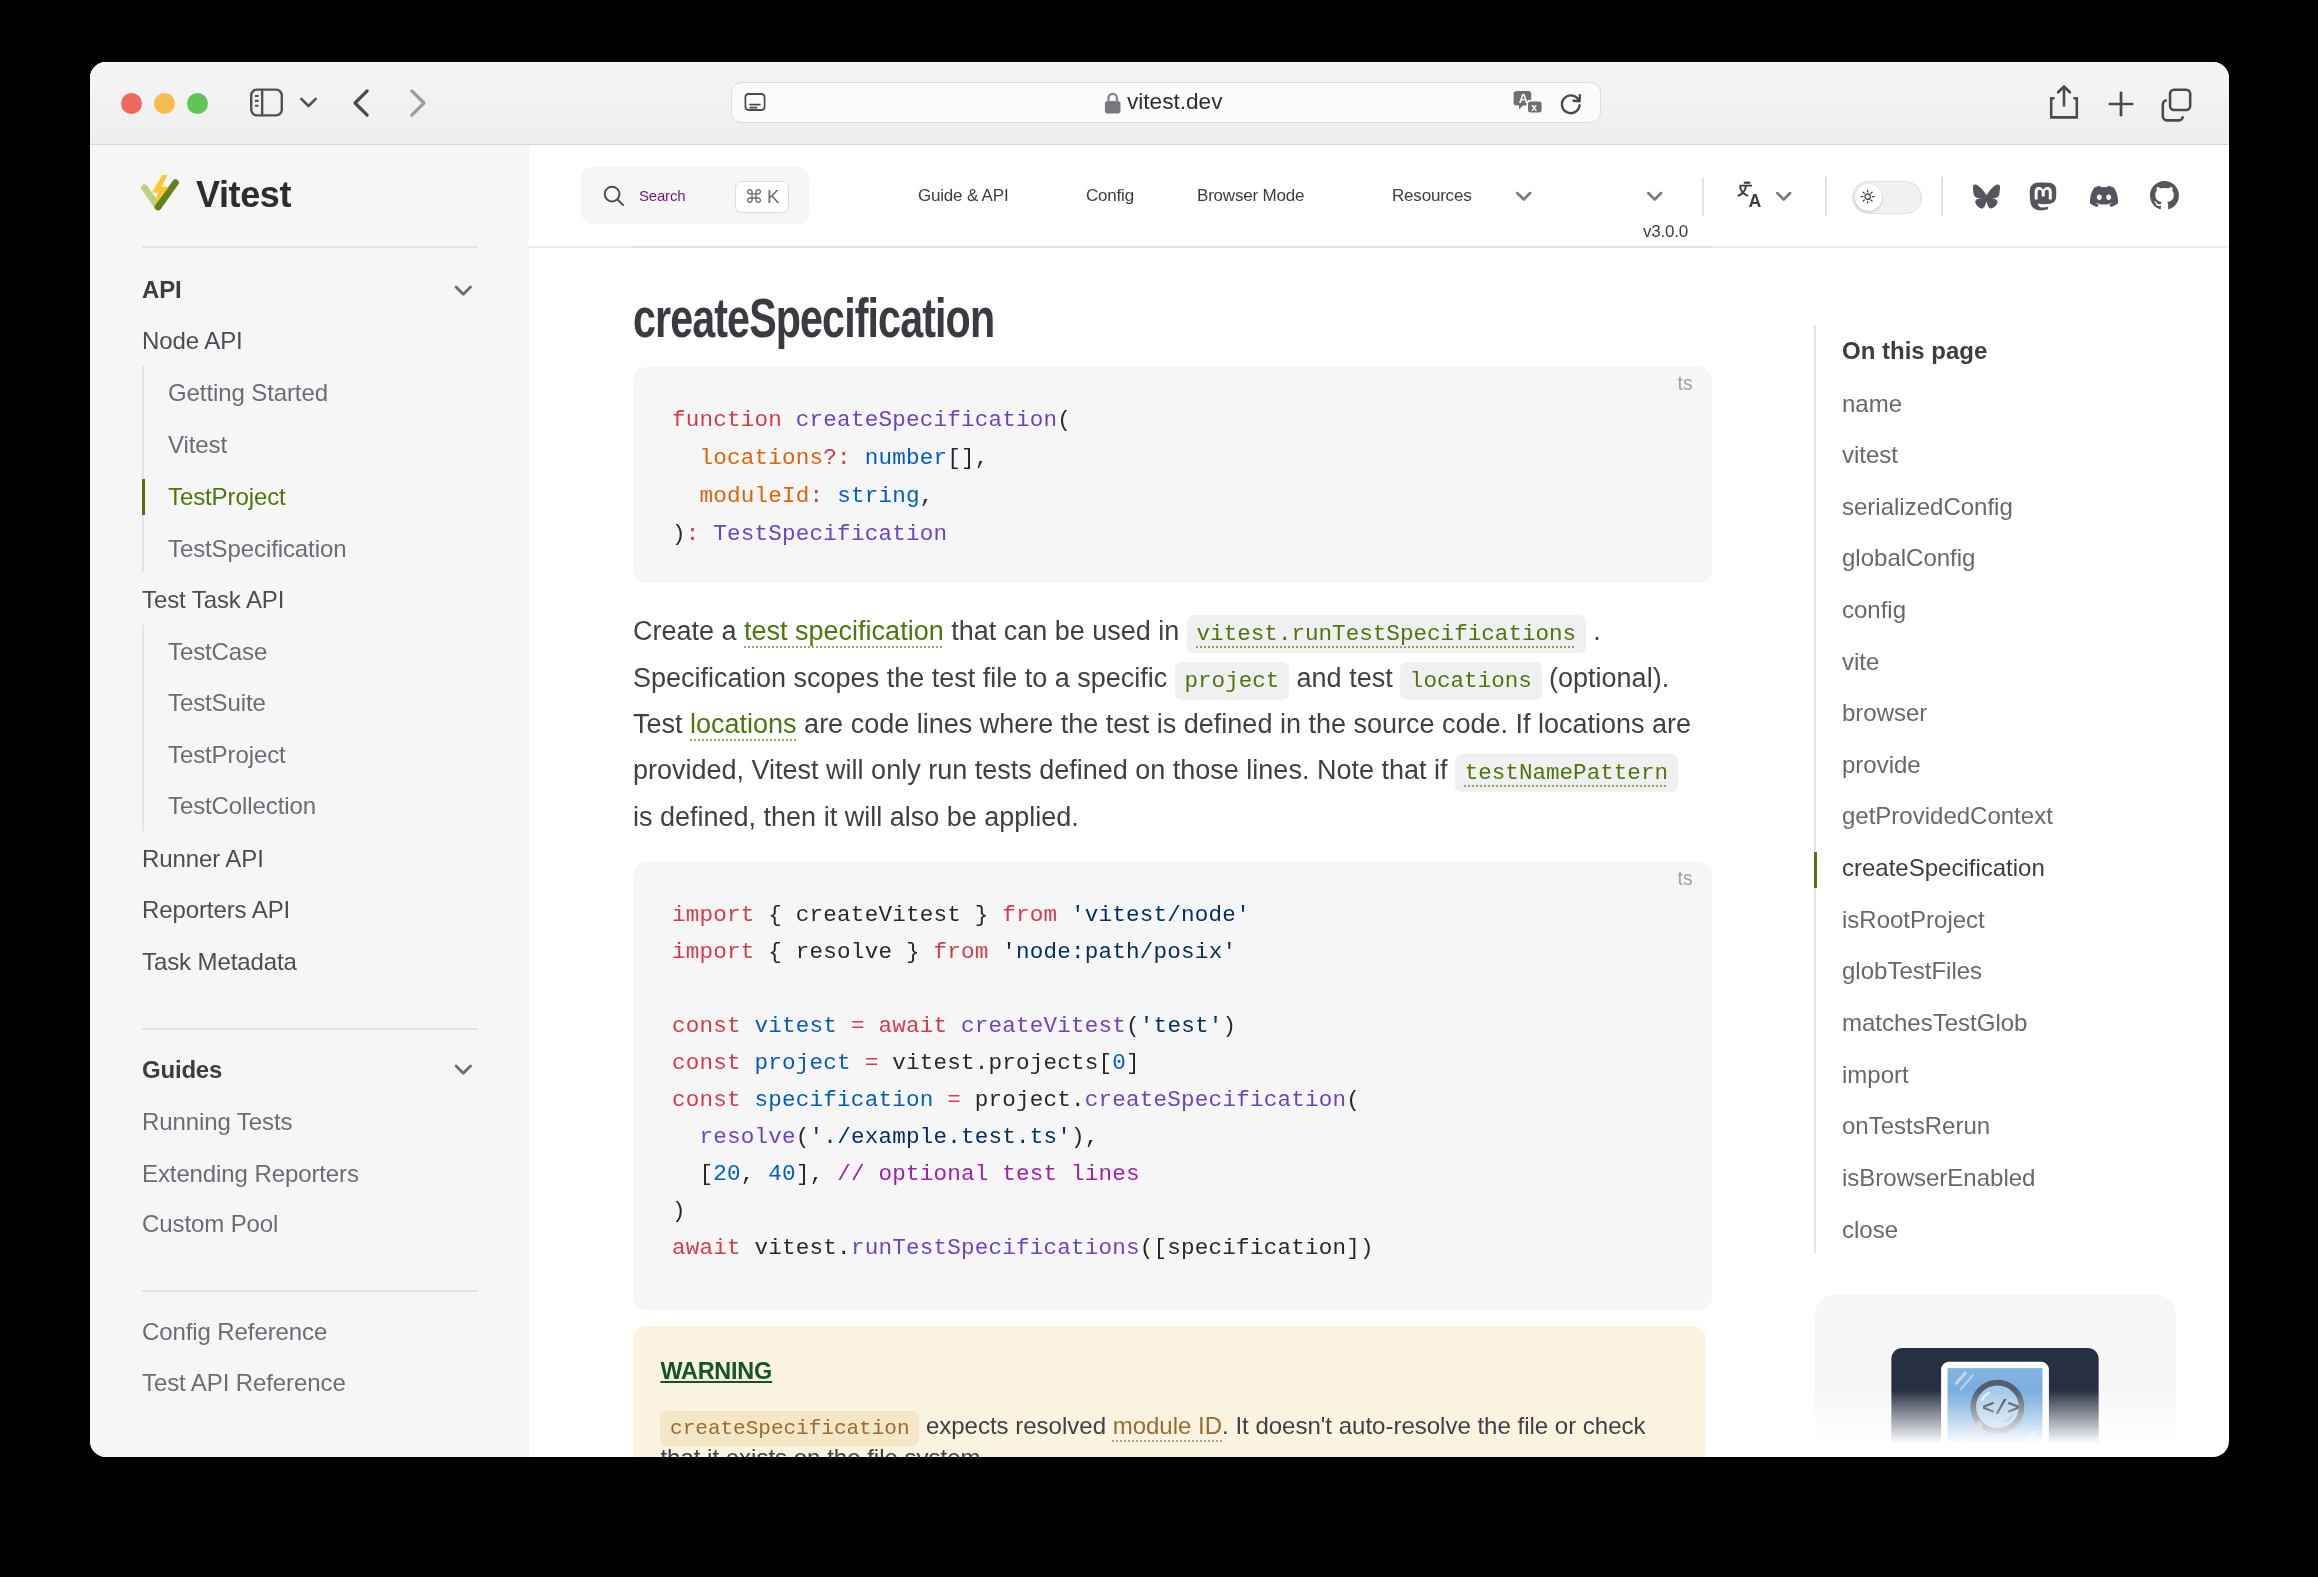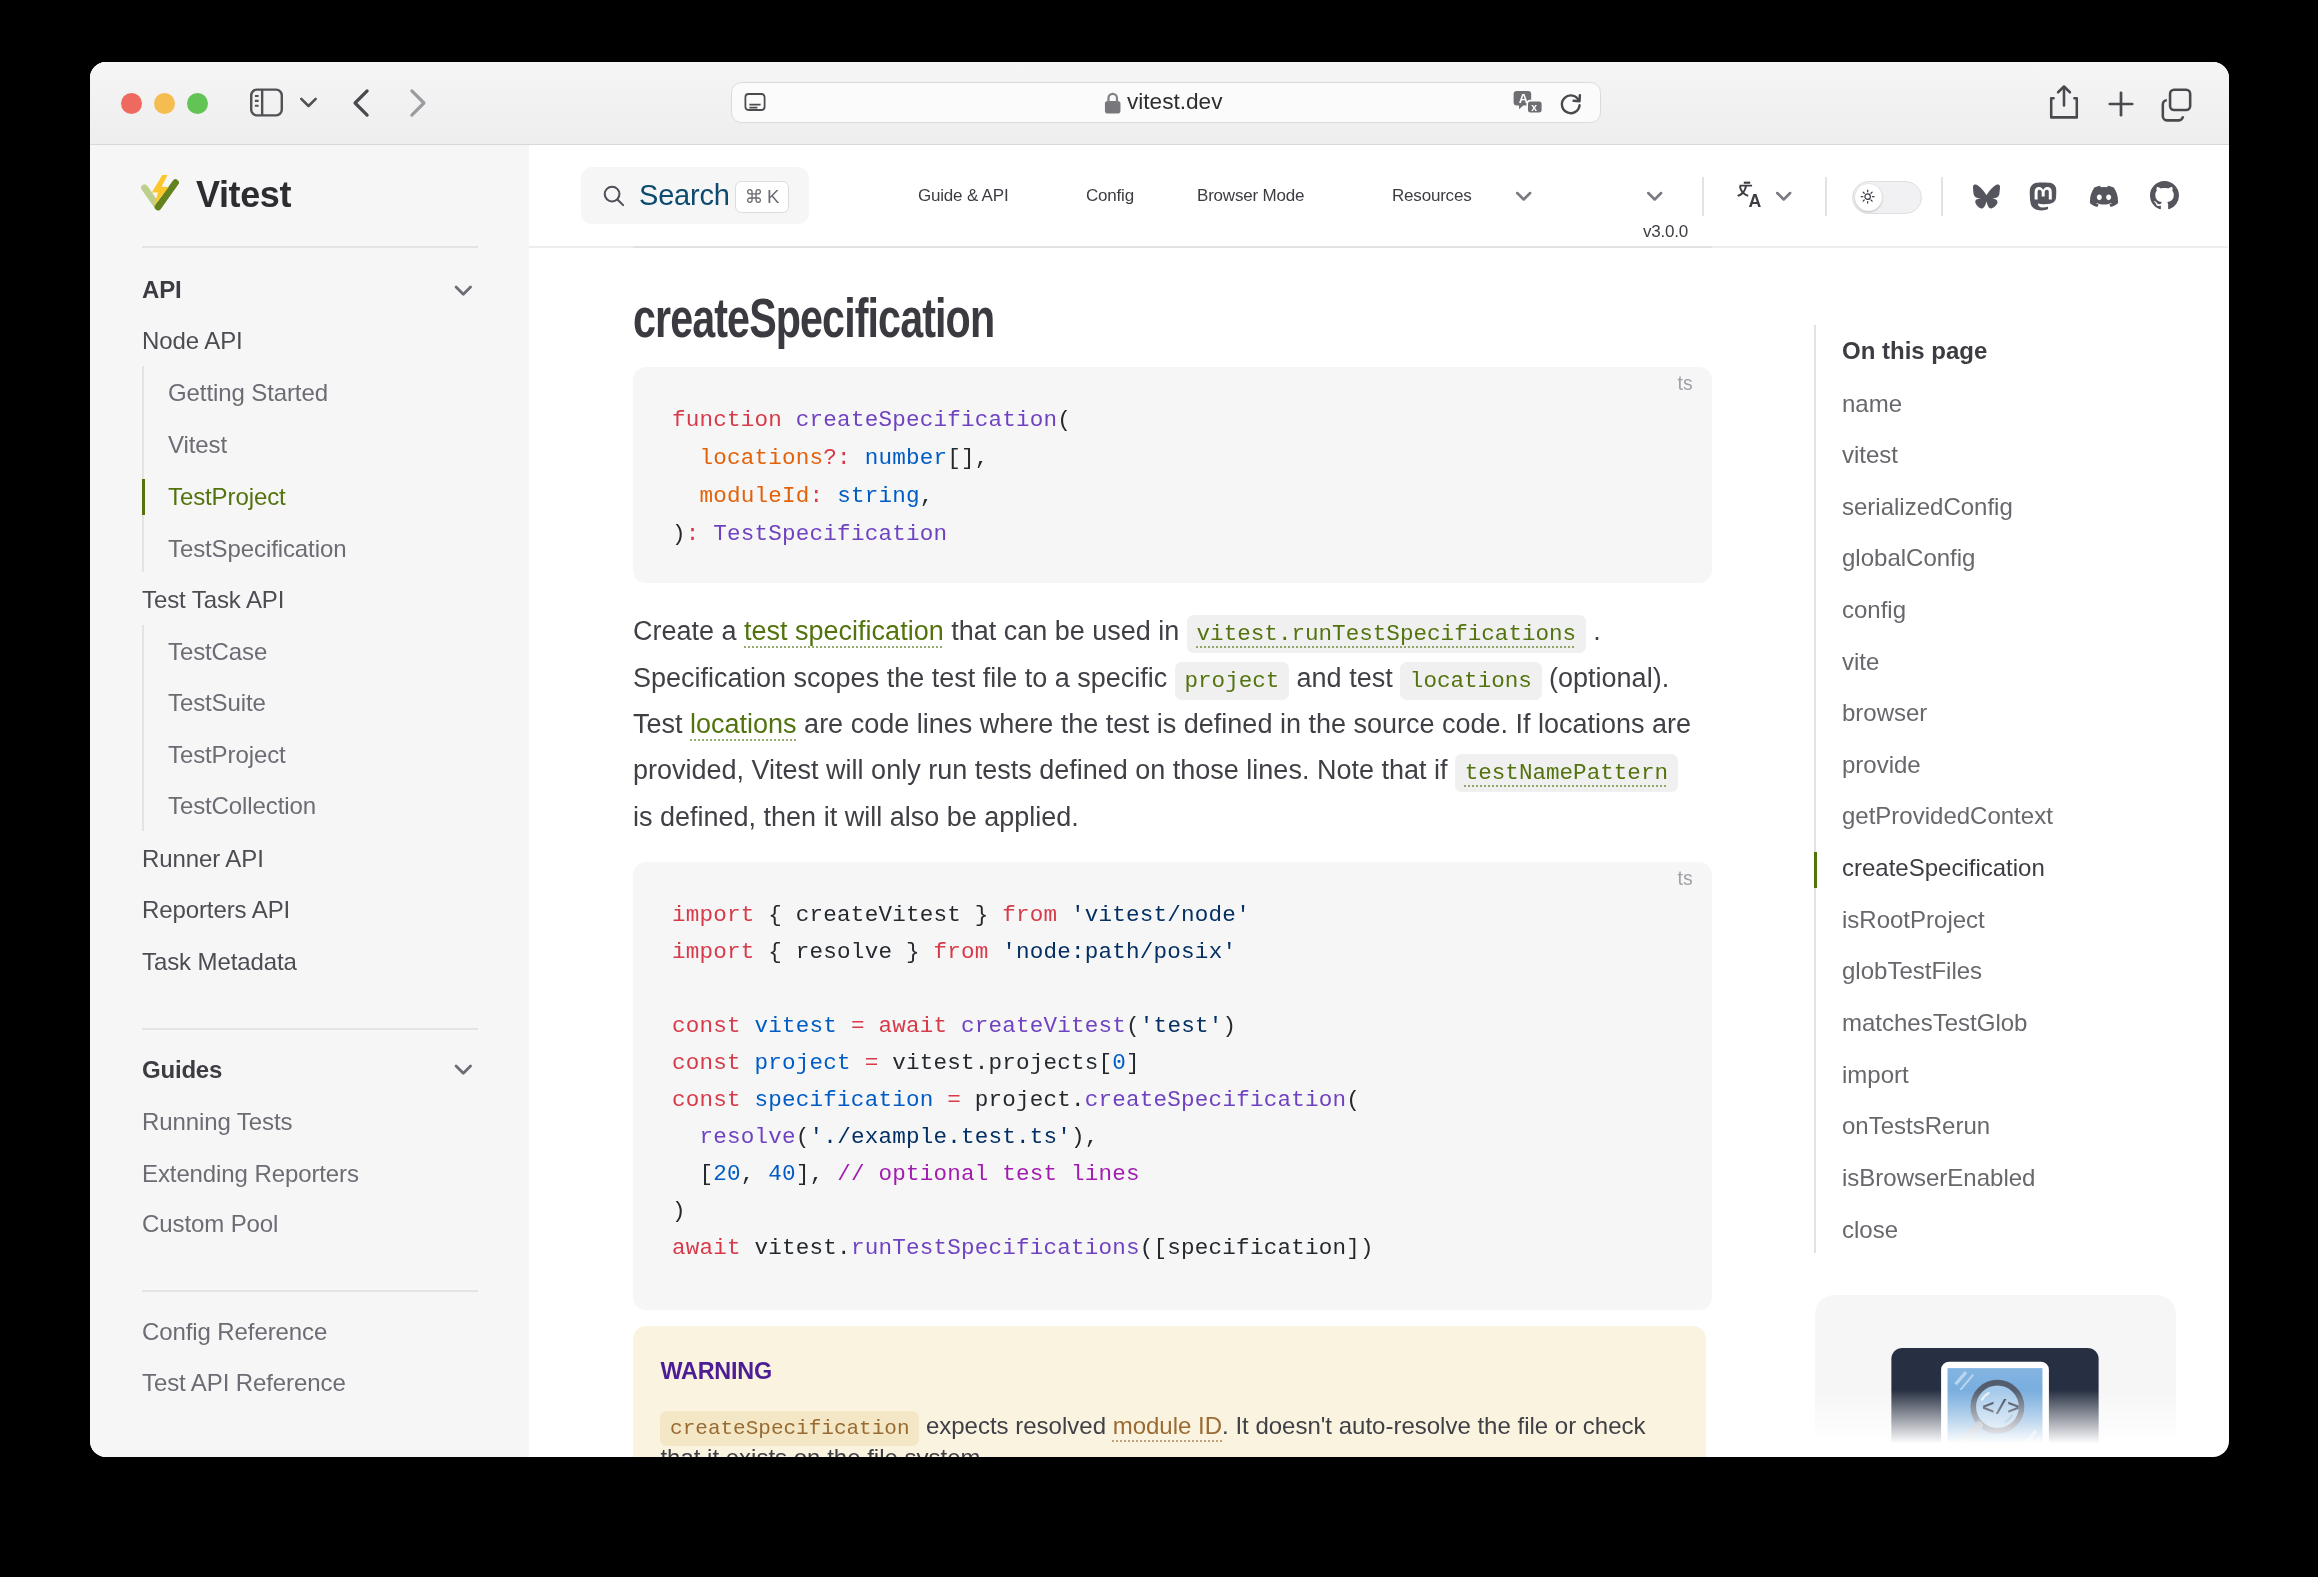--- a/index.html
+++ b/index.html
@@ -154,21 +154,21 @@
   </div>
 
   <div id="navbar"></div>
   <div id="navitems">
 
     <div class="abs" style="left:491px;top:105px;width:228px;height:57px;background:#f6f6f7;border-radius:11.3px;">
       <svg class="abs" style="left:21px;top:17px;" width="24" height="24" viewBox="0 0 15 15" fill="none" stroke="#50505a" stroke-width="1.3" stroke-linecap="round">
         <circle cx="6.3" cy="6.3" r="4.6"></circle>
         <line x1="9.8" y1="9.8" x2="13.2" y2="13.2"></line>
       </svg>
-      <div class="abs" style="left:58px;top:15.3px;height:27.4px;line-height:27.4px;font-size:29px;color:#0c4a6e;letter-spacing:-0.2px;">Search</div>
+      <div class="abs" style="left:58px;top:15.3px;height:27.4px;line-height:27.4px;font-size:15px;color:#701a75;letter-spacing:-0.2px;">Search</div>
       <div class="abs" style="left:154px;top:13.7px;width:52px;height:30px;border:1.6px solid #dcdcdf;background:#fff;border-radius:6.5px;text-align:center;line-height:29px;font-size:18.6px;color:#6b6b72;">⌘ K</div>
     </div>
 
     <div class="navlink" style="left:828px;">Guide &amp; API</div>
     <div class="navlink" style="left:996px;">Config</div>
     <div class="navlink" style="left:1107px;">Browser Mode</div>
     <div class="navlink" style="left:1302px;">Resources</div>
     <svg class="abs" style="left:1424px;top:127px;" width="19.4" height="14.5" viewBox="0 0 12 9" fill="none" stroke="#7a7a82" stroke-width="1.6" stroke-linecap="round" stroke-linejoin="round">
         <path d="M2 2.5 L6 6.5 L10 2.5"></path>
       </svg>
@@ -247,21 +247,21 @@
       <div class="cline" style="line-height:37px;"><span class="k">const</span> <span class="t">vitest</span> <span class="k">=</span> <span class="k">await</span> <span class="f">createVitest</span>(<span class="s">'test'</span>)</div>
       <div class="cline" style="line-height:37px;"><span class="k">const</span> <span class="t">project</span> <span class="k">=</span> vitest.projects[<span class="t">0</span>]</div>
       <div class="cline" style="line-height:37px;"><span class="k">const</span> <span class="t">specification</span> <span class="k">=</span> project.<span class="f">createSpecification</span>(</div>
       <div class="cline" style="line-height:37px;">  <span class="f">resolve</span>(<span class="s">'./example.test.ts'</span>),</div>
       <div class="cline" style="line-height:37px;">  [<span class="t">20</span>, <span class="t">40</span>], <span class="c">// optional test lines</span></div>
       <div class="cline" style="line-height:37px;">)</div>
       <div class="cline" style="line-height:37px;"><span class="k">await</span> vitest.<span class="f">runTestSpecifications</span>([specification])</div>
     </div>
 
     <div class="abs" style="left:543px;top:1264px;width:1073px;height:210px;background:#faf3e0;border-radius:13px;">
-      <div class="abs" style="left:27.4px;top:31.5px;height:26px;line-height:26px;font-size:23.4px;font-weight:700;color:#4c1d95;letter-spacing:-0.2px;">WARNING</div>
+      <div class="abs" style="left:27.4px;top:31.5px;height:26px;line-height:26px;font-size:23.4px;font-weight:700;color:#14532d;letter-spacing:-0.2px;text-decoration:underline;">WARNING</div>
       <div class="abs" style="left:27.4px;top:76px;height:47px;line-height:47px;font-size:24px;color:#3f3f46;letter-spacing:0;white-space:nowrap;"><span class="codepill" style="font-size:21px;background:#f3e7c6;color:#996b33;">createSpecification</span> expects resolved <span style="color:#996b33;text-decoration:underline dotted #996b3399 1.6px;text-underline-offset:5.7px;">module ID</span>. It doesn't auto-resolve the file or check</div>
       <div class="abs" style="left:27.4px;top:108px;height:47px;line-height:47px;font-size:24px;color:#3f3f46;letter-spacing:0;white-space:nowrap;">that it exists on the file system.</div>
     </div>
   </div>
 
   <div id="aside">
     <div class="abs" style="left:1724px;top:263px;width:1.6px;height:928px;background:#e2e2e3;"></div>
     <div class="abs" style="left:1724px;top:790px;width:3.2px;height:36px;background:#52730d;"></div>
     <div class="aitem" style="top:263px;font-weight:700;color:#3c3c43;">On this page</div>
     <div class="aitem" style="top:316px;">name</div>

